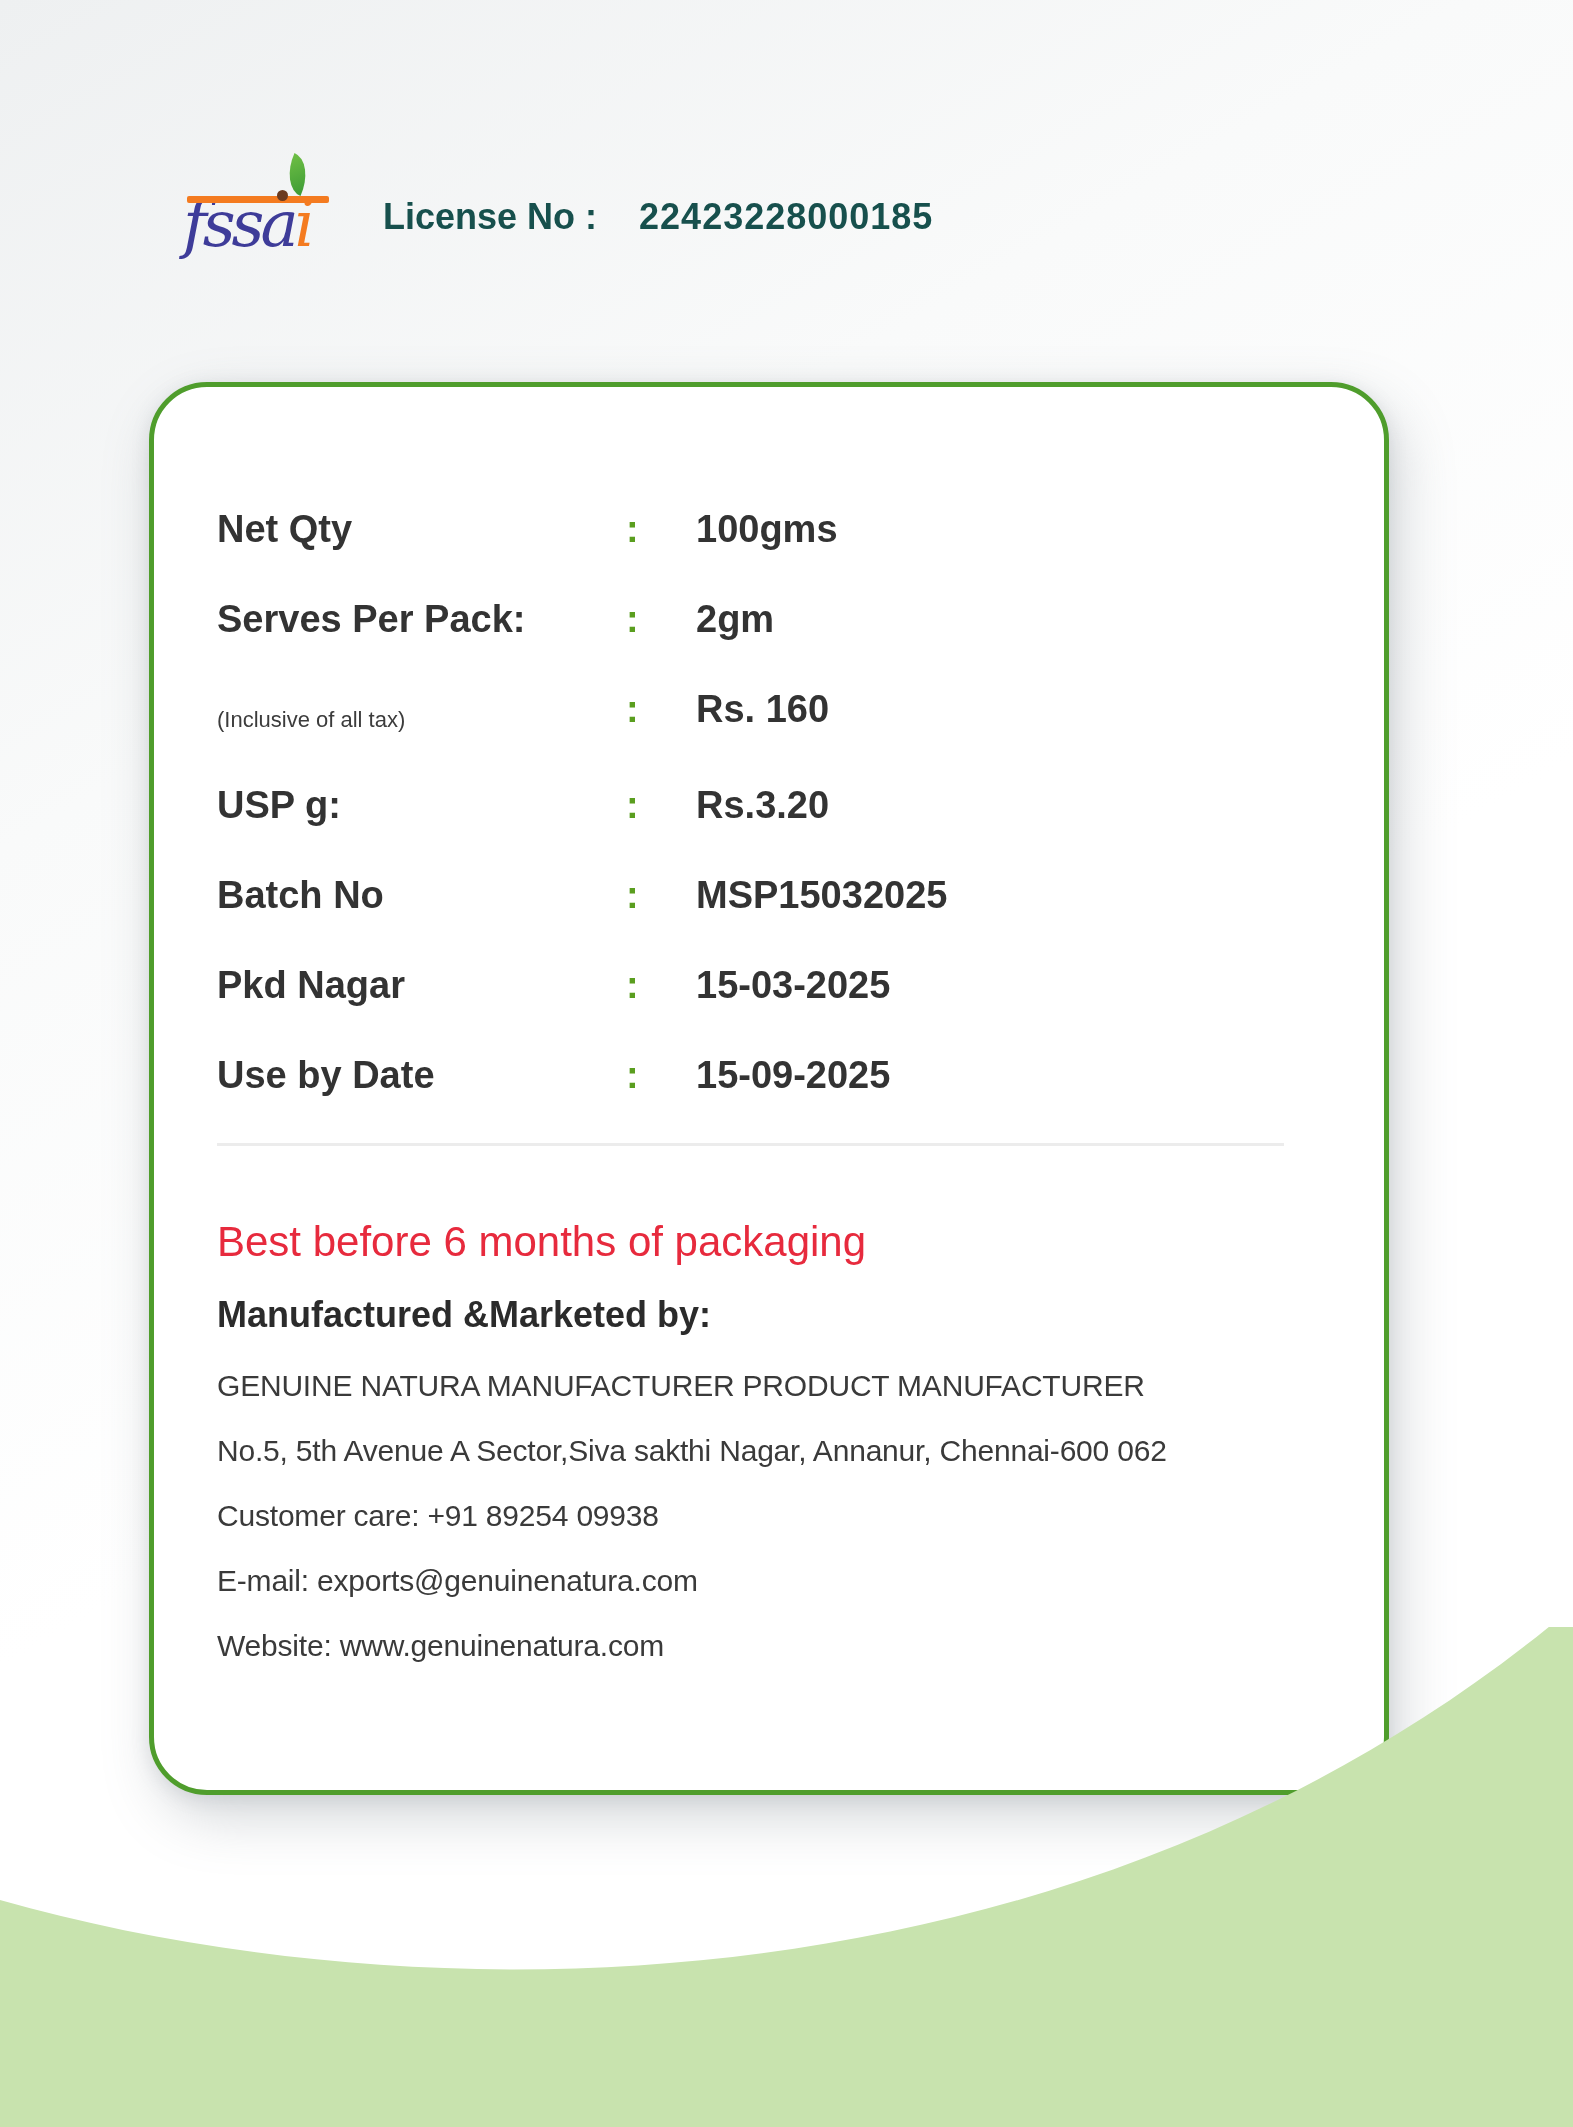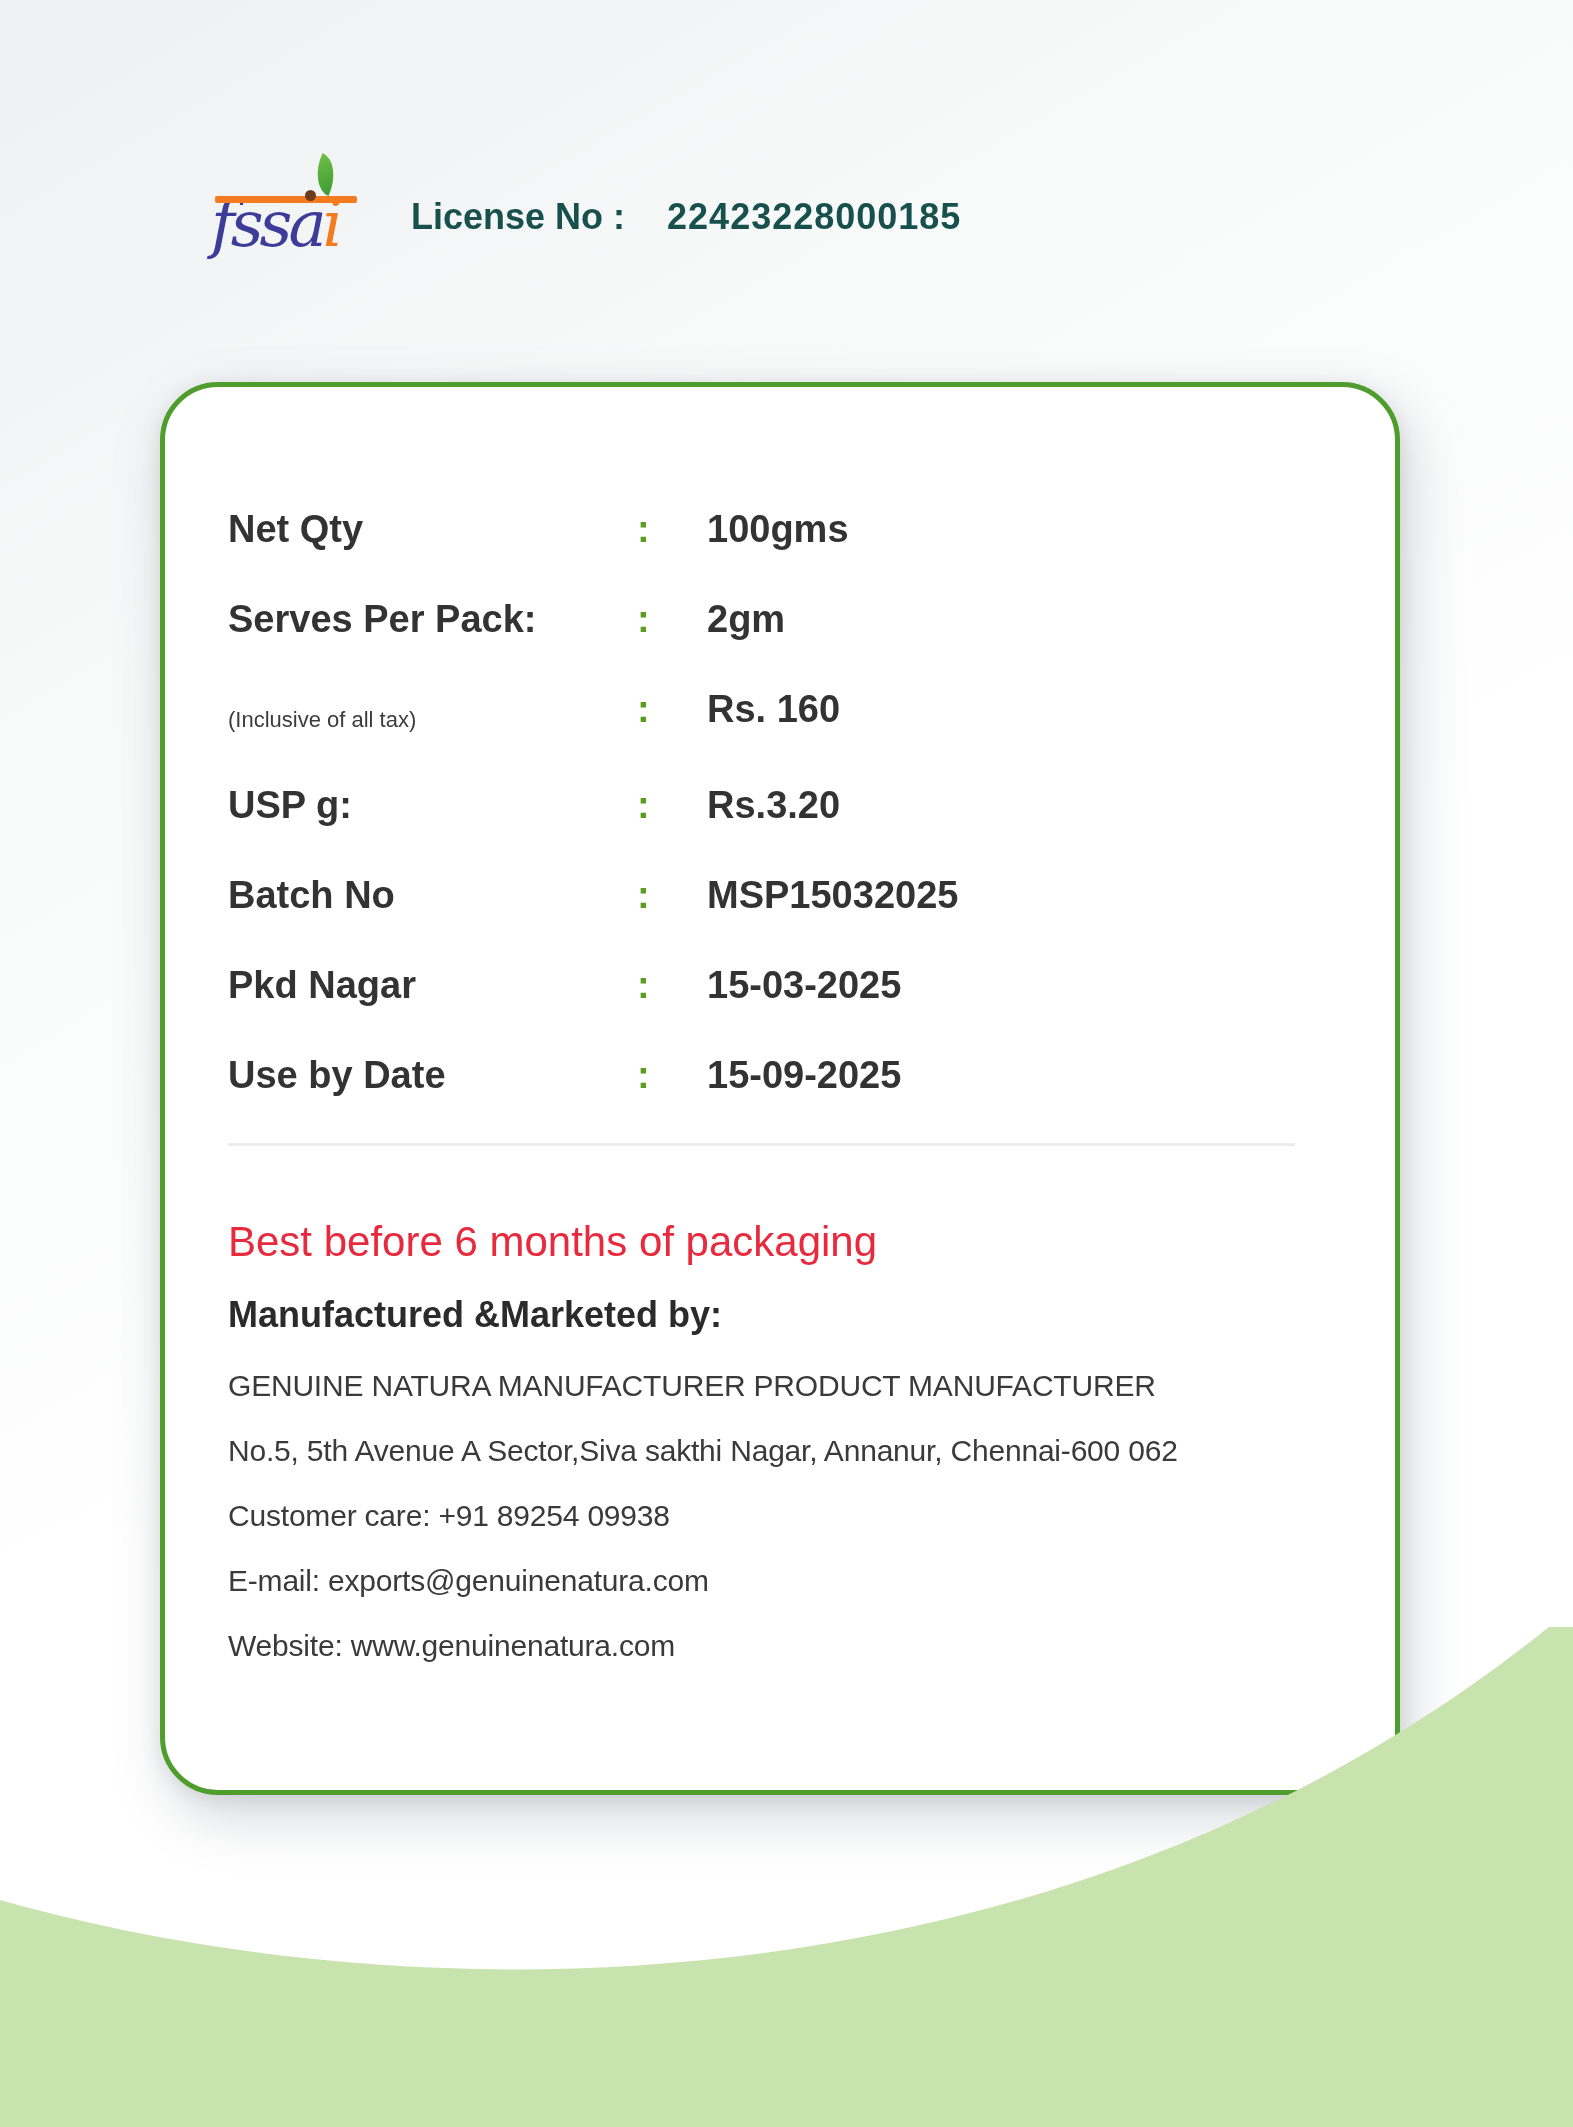--- a/index.html
+++ b/index.html
@@ -22,21 +22,21 @@
   }
   .page{
     position:relative;
     width:1573px;height:2127px;
     overflow:hidden;
     background:linear-gradient(150deg,#eef0f1 0%,#f9fafa 28%,#ffffff 55%);
   }
   
   .header{
     position:absolute;left:183px;top:150px;
-    display:flex;align-items:flex-end;gap:52px;margin-left:28px;
+    display:flex;align-items:flex-end;gap:52px;
   }
   .fssai-logo{
     position:relative;width:148px;height:92px;
   }
   .logo-text{
     position:absolute;left:0;bottom:-14px;
     font-family:"DejaVu Serif", serif;
     font-style:italic;
     font-size:64px;line-height:1;
     letter-spacing:-4px;
@@ -63,21 +63,21 @@
   .license-line{
     display:flex;align-items:baseline;
     color:var(--teal);
     font-weight:700;font-size:36px;
     padding-bottom:4px;
     white-space:nowrap;
   }
   .license-number{margin-left:42px;letter-spacing:1px;}
   
   .info-card{
-    position:absolute;left:160px;top:382px;
+    position:absolute;left:149px;top:382px;
     width:1240px;height:1413px;
     background:#ffffff;
     border:5px solid var(--card-border-green);
     border-radius:58px;
     box-shadow:10px 22px 55px rgba(120,130,140,0.32), 0 4px 18px rgba(120,130,140,0.18);
     padding:120px 100px 0 63px;
   }
   .spec-row{
     display:grid;
     grid-template-columns:409px 70px 1fr;

